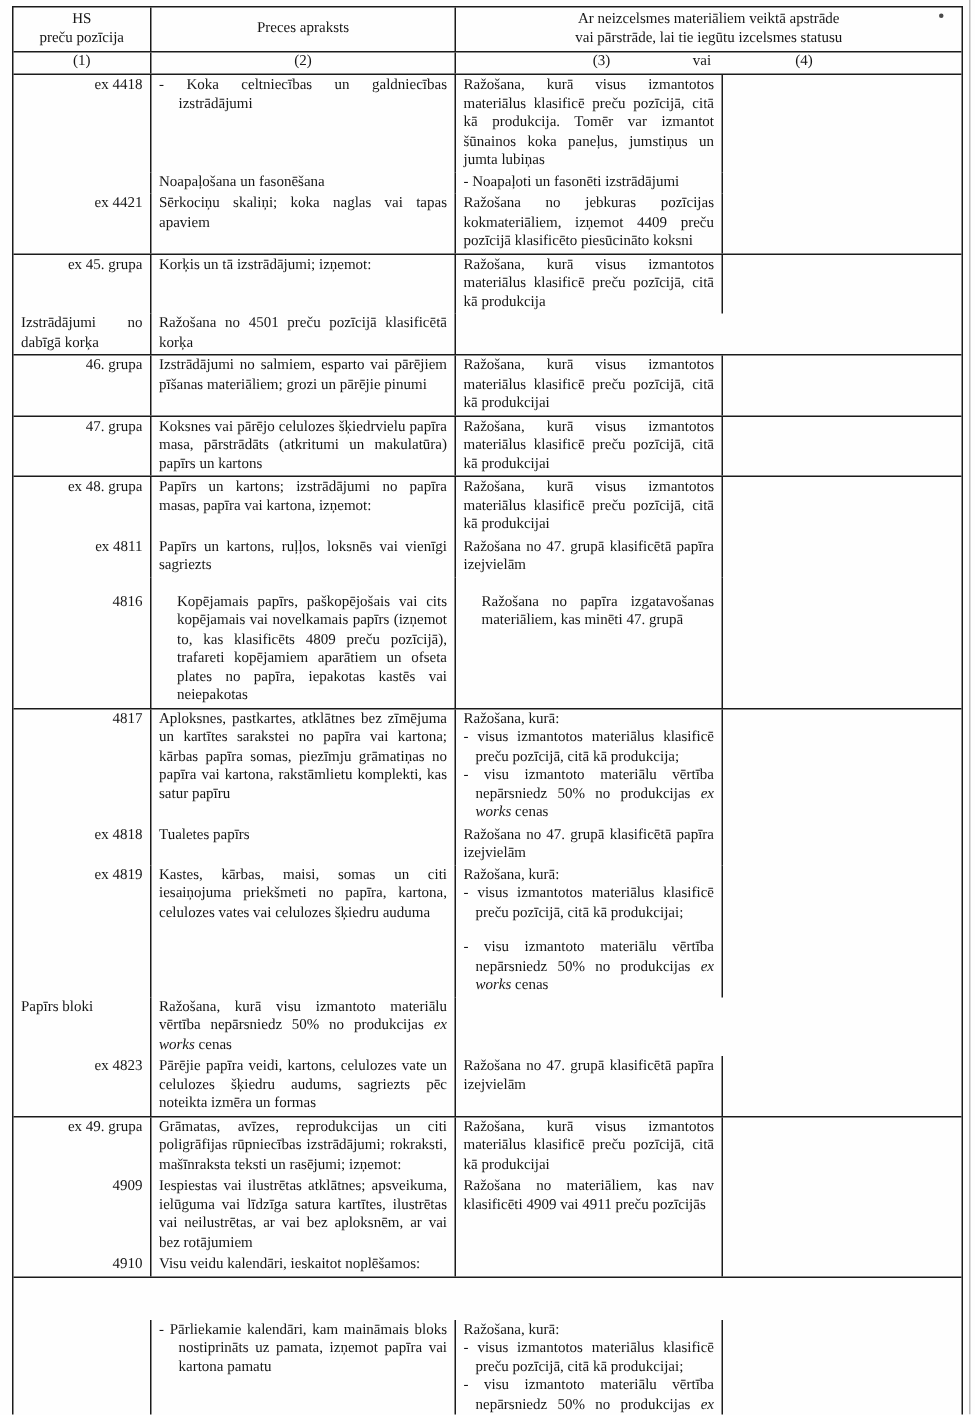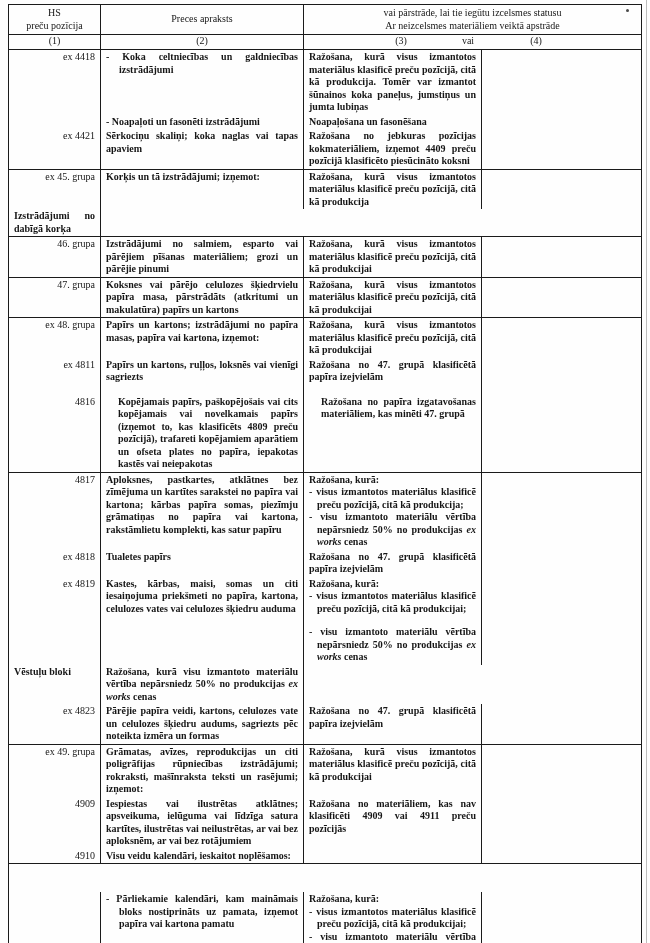--- a/index.html
+++ b/index.html
@@ -36,21 +36,21 @@
   .bR { border-right: 1px solid #1b1b1b; }
   .numset { position: absolute; top: 0; transform: translateX(-50%); white-space: nowrap; }
   .n3 { left: 97px; } .nvai { left: 164px; } .n4 { left: 232px; }
 
   
   .tblock { border-bottom: 1.4px solid #1b1b1b; }
   .tblock:last-child { border-bottom: none; margin-top: 28px; }
   .brow { display: grid; grid-template-columns: 92px 203px 178px 1fr; }
   .cell { padding: 1px 5px 1px 5px; }
   .c1, .c2, .c3 { border-right: 1px solid #1b1b1b; }
-  .c2 .para, .c3 .para { text-align: justify; font-weight: bold; }
+  .c2 .para, .c3 .para { text-align: justify; }
   .c1 .para { text-align: right; white-space: nowrap; }
   .c2 .hang { padding-left: 13px; text-indent: -13px; }
   .c3 .hang { padding-left: 8px; text-indent: -8px; }
   .para.blank { height: 11px; }
   
   .brow[data-code="4816"] > .cell { padding-top: 11px; margin-left: 12px; }
 
   
   .scan-edge { position: absolute; top: 0; left: 646px; width: 1px; height: 943px; background: #9a9a9a; opacity: .65; }
   .artifact-dot { position: absolute; left: 626px; top: 9px; width: 3px; height: 3px; border-radius: 50%; background: #4a4a4a; }
@@ -63,22 +63,22 @@
 
     <div class="hrow1">
       <div class="hcell bR">
         <div>HS</div>
         <div>preču pozīcija</div>
       </div>
       <div class="hcell bR">
         <div>Preces apraksts</div>
       </div>
       <div class="hcell">
+        <div>Ar neizcelsmes materiāliem veiktā apstrāde</div>
         <div>vai pārstrāde, lai tie iegūtu izcelsmes statusu</div>
-        <div>Ar neizcelsmes materiāliem veiktā apstrāde</div>
       </div>
     </div>
 
     <div class="hrow2">
       <div class="hcell bR">(1)</div>
       <div class="hcell bR">(2)</div>
       <div class="hcell">
         <span class="numset n3">(3)</span>
         <span class="numset nvai">vai</span>
         <span class="numset n4">(4)</span>
@@ -94,26 +94,26 @@
             <div class="cell c2">
               <div class="para hang">- Koka celtniecības un galdniecības izstrādājumi</div>
             </div>
             <div class="cell c3">
               <div class="para">Ražošana, kurā visus izmantotos materiālus klasificē preču pozīcijā, citā kā produkcija. Tomēr var izmantot šūnainos koka paneļus, jumstiņus un jumta lubiņas</div>
             </div>
             <div class="cell c4"></div>
           </div>
           <div class="brow" data-code="">
             <div class="cell c1"></div>
+            <div class="cell c3">
+              <div class="para">Noapaļošana un fasonēšana</div>
+            </div>
             <div class="cell c2">
               <div class="para hang">- Noapaļoti un fasonēti izstrādājumi</div>
             </div>
-            <div class="cell c3">
-              <div class="para">Noapaļošana un fasonēšana</div>
-            </div>
             <div class="cell c4"></div>
           </div>
           <div class="brow" data-code="ex 4421">
             <div class="cell c1">
               <div class="para">ex 4421</div>
             </div>
             <div class="cell c2">
               <div class="para">Sērkociņu skaliņi; koka naglas vai tapas apaviem</div>
             </div>
             <div class="cell c3">
@@ -131,20 +131,23 @@
               <div class="para">Korķis un tā izstrādājumi; izņemot:</div>
             </div>
             <div class="cell c3">
               <div class="para">Ražošana, kurā visus izmantotos materiālus klasificē preču pozīcijā, citā kā produkcija</div>
             </div>
             <div class="cell c4"></div>
           </div>
           <div class="brow" data-code="4503">
             <div class="cell c2">
               <div class="para">Izstrādājumi no dabīgā korķa</div>
+            </div>
+            <div class="cell c3">
+              <div class="para">Ražošana no 4501 preču pozīcijā klasificētā korķa</div>
             </div>
             <div class="cell c4"></div>
           </div>
         </div>
         <div class="tblock">
           <div class="brow" data-code="46. grupa">
             <div class="cell c1">
               <div class="para">46. grupa</div>
             </div>
             <div class="cell c2">
@@ -245,21 +248,21 @@
             <div class="cell c3">
               <div class="para">Ražošana, kurā:</div>
               <div class="para hang">- visus izmantotos materiālus klasificē preču pozīcijā, citā kā produkcijai;</div>
               <div class="para blank"></div>
               <div class="para hang">- visu izmantoto materiālu vērtība nepārsniedz 50% no produkcijas <em>ex works</em> cenas</div>
             </div>
             <div class="cell c4"></div>
           </div>
           <div class="brow" data-code="ex 4820">
             <div class="cell c2">
-              <div class="para">Vēstuļu bloki</div>
+              <div class="para">Papīrs bloki</div>
             </div>
             <div class="cell c3">
               <div class="para">Ražošana, kurā visu izmantoto materiālu vērtība nepārsniedz 50% no produkcijas <em>ex works</em> cenas</div>
             </div>
             <div class="cell c4"></div>
           </div>
           <div class="brow" data-code="ex 4823">
             <div class="cell c1">
               <div class="para">ex 4823</div>
             </div>

